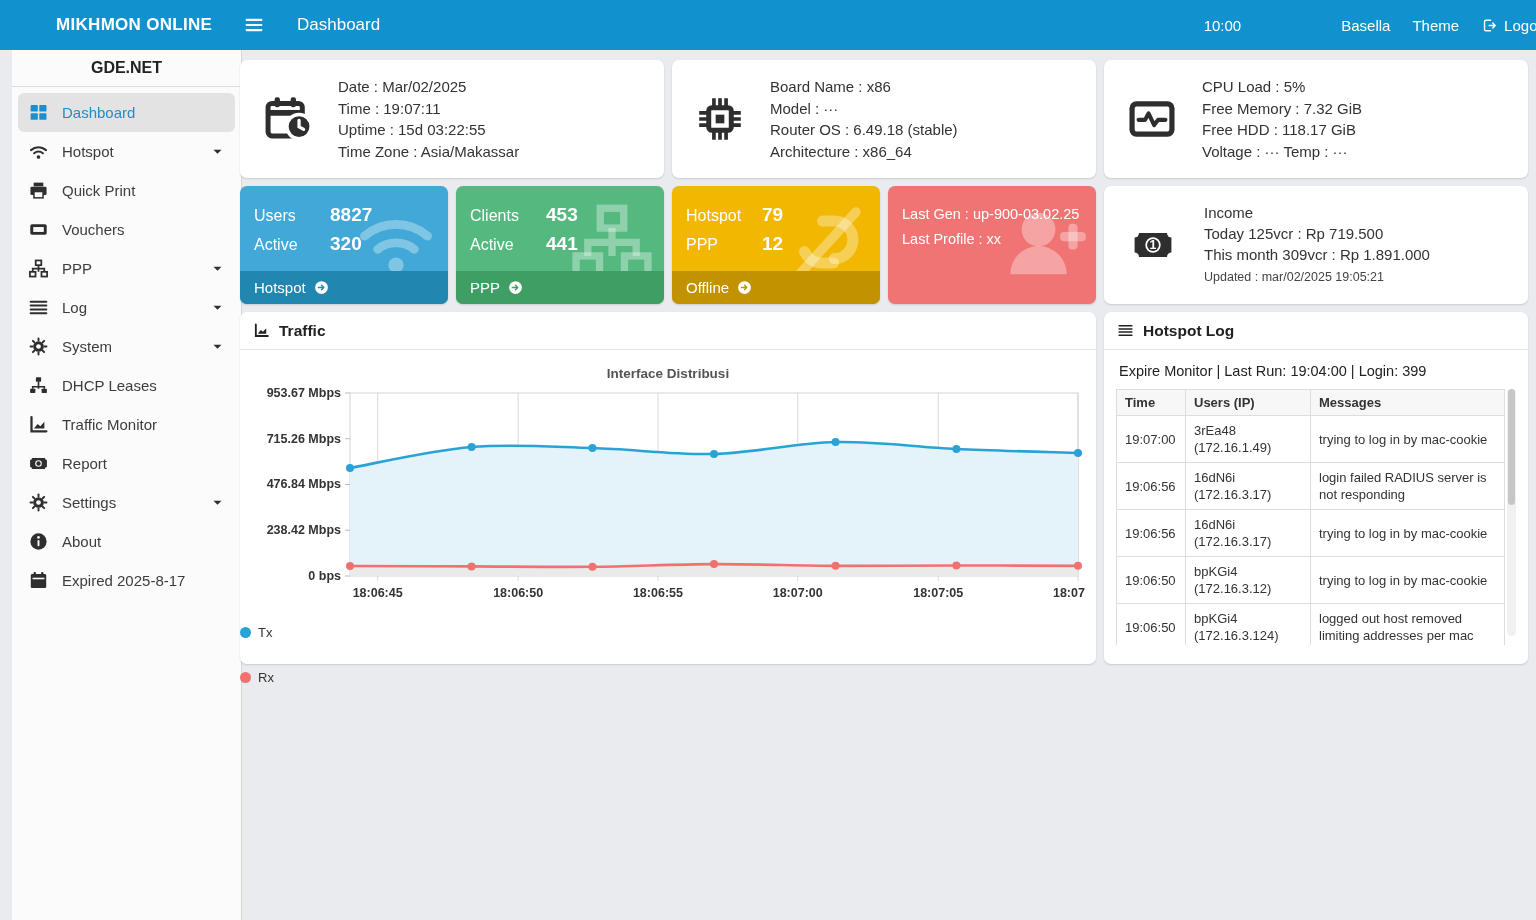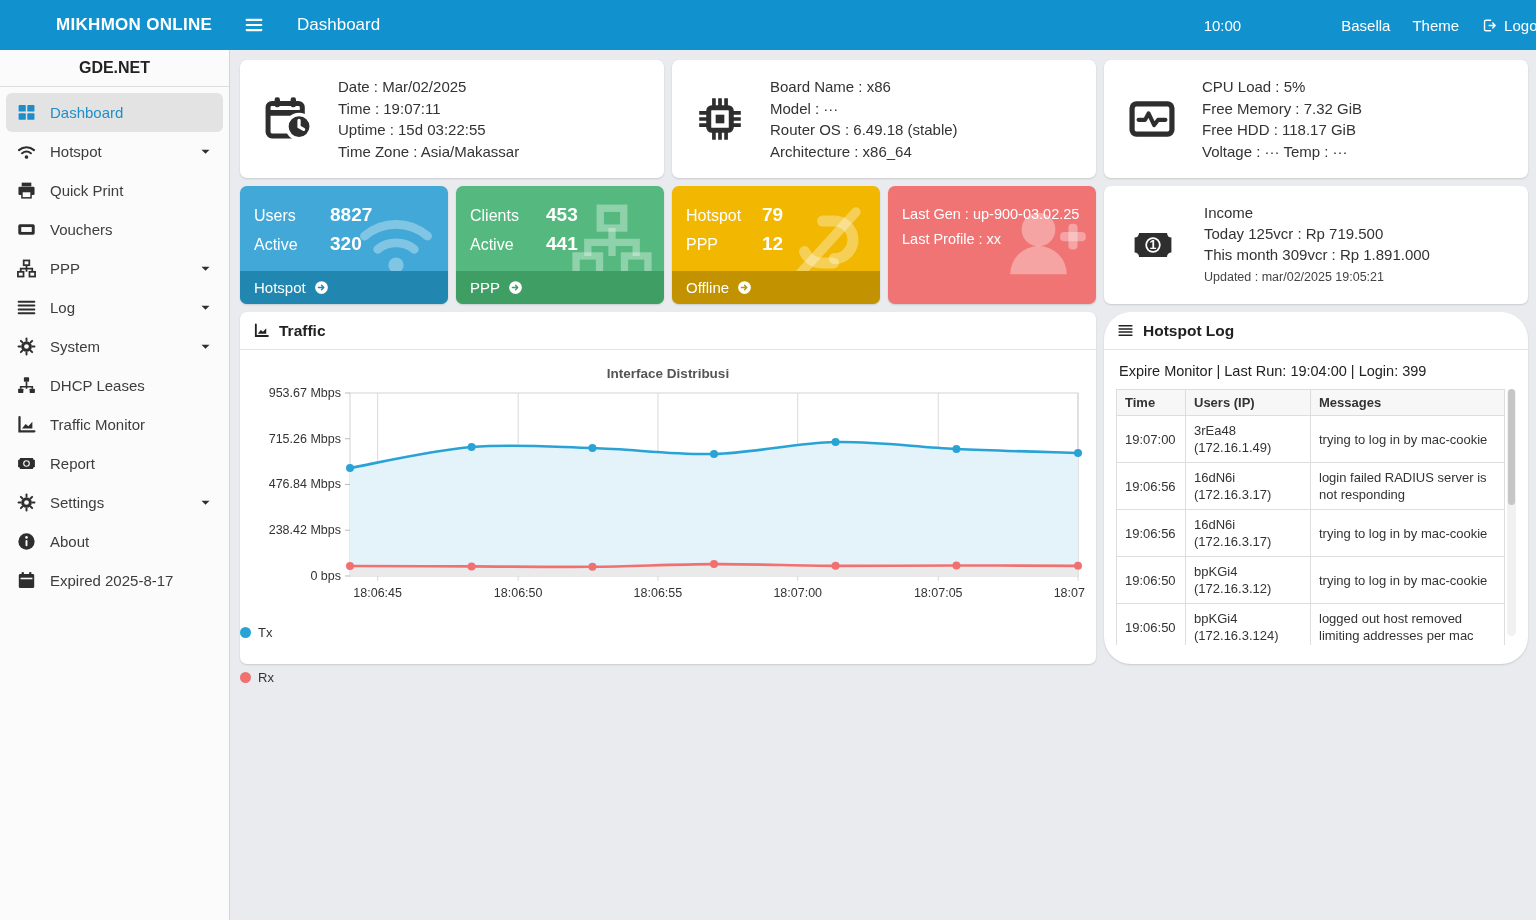--- a/index.html
+++ b/index.html
@@ -8,21 +8,21 @@
   .topbar{position:absolute;top:0;left:0;width:1536px;height:50px;display:flex;align-items:center;color:#fff;padding-left:32px;}
   .brand{padding-left:24px;width:168px;font-weight:bold;font-size:17px;letter-spacing:.3px;white-space:nowrap;}
   .hamburger{width:22px;height:22px;margin-left:19px;cursor:pointer;}
   .topbar-title{margin-left:32px;font-size:17px;}
   .topbar-right{margin-left:auto;display:flex;align-items:center;padding-right:18px;font-size:15px;}
   .clock{margin-right:78px;}
   .tlink{display:flex;align-items:center;gap:6px;margin-left:22px;cursor:pointer;}
   .tlink .ico{width:17px;height:17px;}
   .ico svg,.hamburger svg{width:100%;height:100%;display:block;}
   
-  .sidebar{position:absolute;top:50px;left:0;width:230px;height:870px;background:#fbfbfb;
+  .sidebar{position:absolute;top:50px;left:12px;width:230px;height:870px;background:#fbfbfb;
     border-right:1px solid #d5d5d5;box-sizing:border-box;}
   .side-header{height:36px;line-height:36px;text-align:center;font-weight:bold;font-size:16px;color:#222;
     border-bottom:1px solid #ddd;}
   .side-nav{padding-top:6px;}
   .side-item{display:flex;align-items:center;height:39px;margin:0 6px;padding:0 10px;color:#3d3d3d;
     font-size:15px;cursor:pointer;border-radius:6px;}
   .side-item .ico{width:21px;height:21px;margin-right:13px;color:#2e2e2e;flex:none;}
   .side-item .caret{margin-left:auto;width:15px;height:15px;color:#2e2e2e;}
   .side-item.active{background:#e3e3e3;color:#1d8ec9;}
   .side-item.active .ico{color:#1d8ec9;}
@@ -49,26 +49,26 @@
   .footer-link .ai{width:17px;height:17px;display:block;}
   .footer-link .ai svg{width:100%;height:100%;display:block;}
   
   .income-card{grid-column:span 2;height:118px;display:flex;align-items:center;}
   .income-icon{width:46px;height:46px;margin:0 28px 0 26px;color:#2e2e2e;flex:none;}
   .income-icon svg{width:100%;height:100%;}
   .income-lines{font-size:15px;color:#333;line-height:21px;}
   .income-updated{font-size:12.5px;color:#444;margin-top:2px;}
   
   .traffic-panel{grid-column:span 4;height:352px;}
-  .log-panel{grid-column:span 2;height:352px;overflow:hidden;border-radius:27px;}
+  .log-panel{grid-column:span 2;height:352px;overflow:hidden;}
   .panel-header{height:37px;display:flex;align-items:center;padding:0 13px;border-bottom:1px solid #e3e3e3;
     font-weight:bold;font-size:15.5px;color:#222;gap:9px;}
   .panel-header .ico{width:17px;height:17px;color:#222;}
   .chart-title{text-align:center;font-weight:bold;font-size:13.5px;color:#555;margin-top:16px;}
-  #chart-box{margin-top:4px;}
+  #chart-box{margin-top:4px;font-weight:bold;}
   .legend{display:flex;justify-content:center;gap:30px;margin-top:8px;font-size:13px;color:#333;flex-direction:column;}
   .legend-item{display:flex;align-items:center;gap:7px;}
   .legend-dot{width:11px;height:11px;border-radius:50%;}
   
   .log-status{padding:13px 15px 10px;font-size:14.5px;color:#222;}
   .log-table-wrap{margin:0 12px;position:relative;height:256px;overflow:hidden;}
   table.log{border-collapse:collapse;width:calc(100% - 11px);font-size:13px;color:#333;table-layout:fixed;}
   table.log th,table.log td{border:1px solid #ddd;padding:4px 8px;text-align:left;vertical-align:middle;
     overflow:hidden;}
   table.log th{background:#f7f7f7;font-weight:bold;height:17px;}

